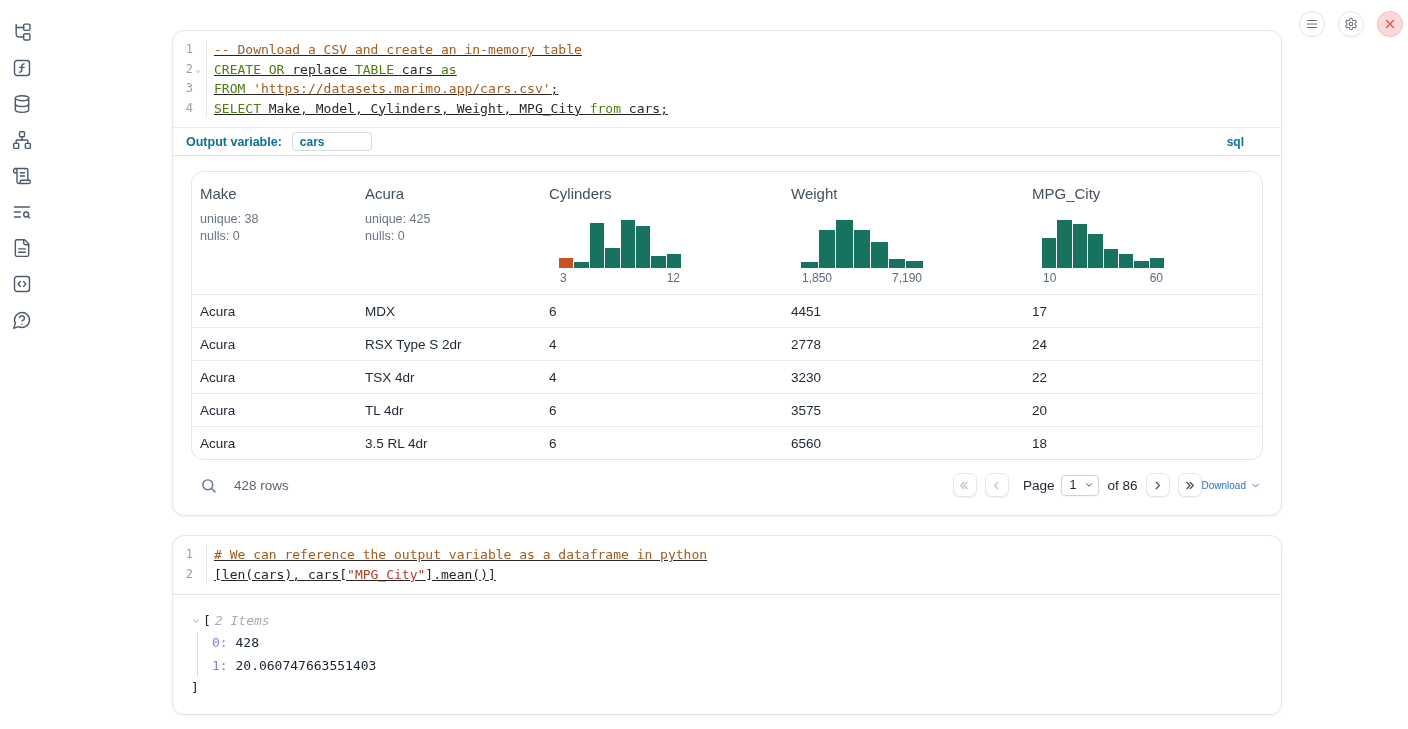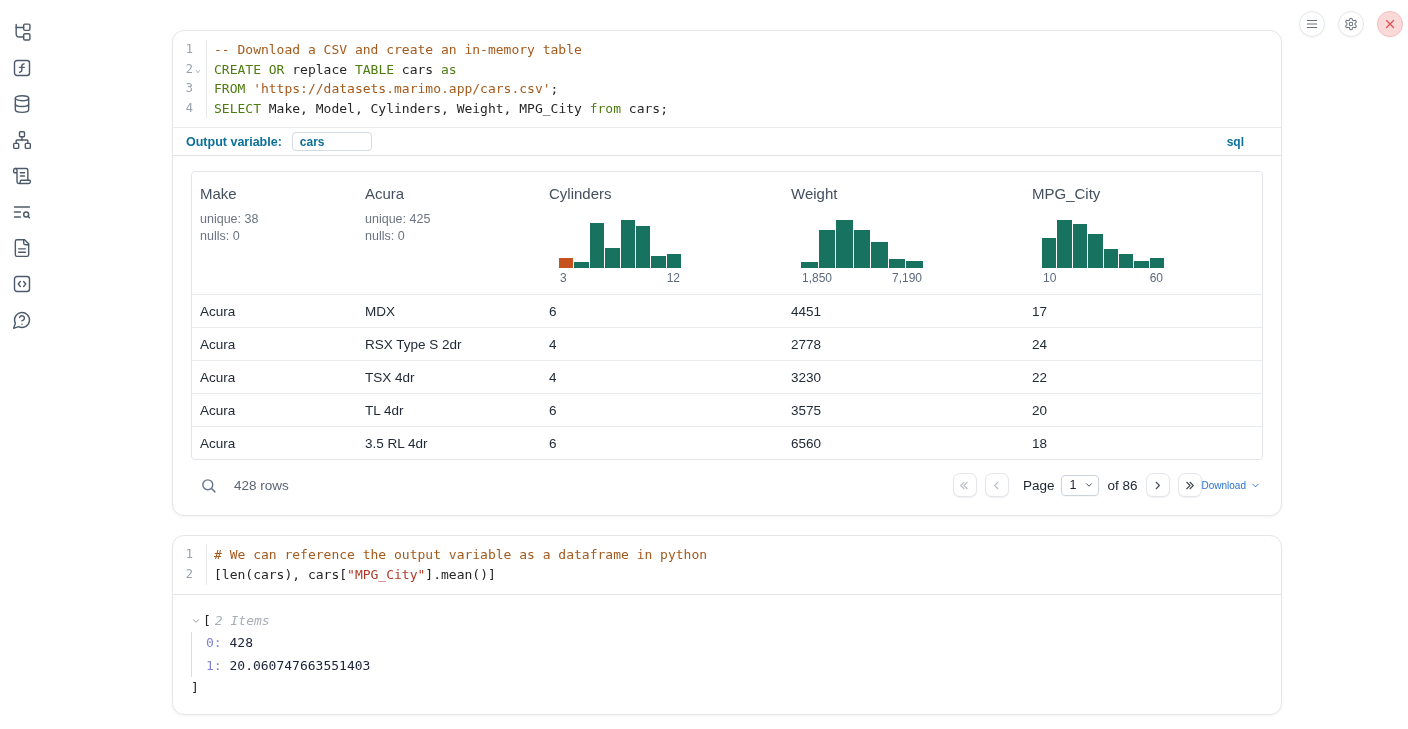--- a/index.html
+++ b/index.html
@@ -30,41 +30,41 @@
   .cell + .cell { margin-top:19px; }
 
   
   .editor { padding:9px 0; font-family:"DejaVu Sans Mono", monospace;
             font-size:13px; line-height:19.6px; }
   .code-line { display:flex; }
   .gutter { width:34px; flex:none; display:flex; justify-content:flex-end; align-items:center;
             padding-right:3px; border-right:1px solid #e6e9ec; }
   .lnum { color:#98a1ab; font-size:12px; }
   .fold { width:10px; font-size:9px; color:#9aa3ad; text-align:center; }
-  .code-content { padding-left:7px; white-space:pre; color:#262626; }
+  .code-content { padding-left:7px; white-space:pre; color:#262626;text-decoration:underline; }
   .tok-kw  { color:#4d7c0f; }
   .tok-com { color:#a45a1c; }
   .tok-str { color:#a45a1c; }
   .tok-str2{ color:#b03a28; }
   .tok-pl  { color:#262626; }
 
   
   .outvar-row { display:flex; align-items:center; border-top:1px solid #e8eaed;
                 padding:5px 13px; height:28px; }
   .outvar-label { font-size:12.5px; font-weight:bold; color:#0c7099; }
   .outvar-input { margin-left:10px; width:80px; height:19px; border:1px solid #d4dbe1;
                   border-radius:4px; padding:0 7px; font-size:12px; font-weight:bold;
                   color:#0c7099; font-family:"Liberation Sans",sans-serif; outline:none; }
   .lang-badge { margin-left:auto; margin-right:24px; font-size:12px; font-weight:bold; color:#0c7099; }
 
   
   .output-area { border-top:1px solid #e1e4e8; padding:15px 18px 14px; }
 
   
-  .data-table { border:1px solid #e2e6ea; border-radius:4px; overflow:hidden; }
+  .data-table { border:1px solid #e2e6ea; border-radius:12px; overflow:hidden; }
   .t-row { display:grid; grid-template-columns:165px 184px 242px 241px 1fr; }
   .t-head { padding:0; }
   .t-cell { padding:13px 8px 9px; display:flex; flex-direction:column; min-height:122px; }
   .col-name { font-size:15px; color:#45505e; }
   .col-stat { font-size:12.5px; color:#6b7480; line-height:17px; }
   .col-stats { margin-top:9px; }
   .hist-wrap { margin-top:auto; margin-left:10px; width:122px; }
   .hist-bars { display:flex; align-items:flex-end; gap:1px; height:55px; }
   .hist-bar { flex:1; }
   .hist-labels { display:flex; justify-content:space-between; font-size:12px;
@@ -100,21 +100,21 @@
                        stroke-linecap:round; stroke-linejoin:round; }
 
   
   .tree { font-family:"DejaVu Sans Mono", monospace; font-size:13px; line-height:22.5px; color:#1f2937; }
   .tree-top { display:flex; align-items:center; }
   .tree-caret { width:12px; color:#8a929c; display:inline-flex; }
   .tree-caret svg { width:10px; height:10px; stroke:currentColor; fill:none; stroke-width:2;
                     stroke-linecap:round; stroke-linejoin:round; }
   .bracket { color:#262626; }
   .items-note { color:#a8aeb8; font-style:italic; margin-left:4px;text-align:right; }
-  .tree-children { border-left:1px solid #d9dde2; padding-left:14px; }
+  .tree-children { border-left:1px solid #d9dde2; margin-left:6px; padding-left:14px; }
   .tree-key { color:#8280d8; }
   .tree-val { color:#1a2238; }
 </style>
 </head>
 <body>
 
 <aside class="sidebar">
   <button class="side-btn">
     <svg viewBox="0 0 24 24">
         <rect x="14" y="2.5" width="7.5" height="7.5" rx="1.5"></rect>

